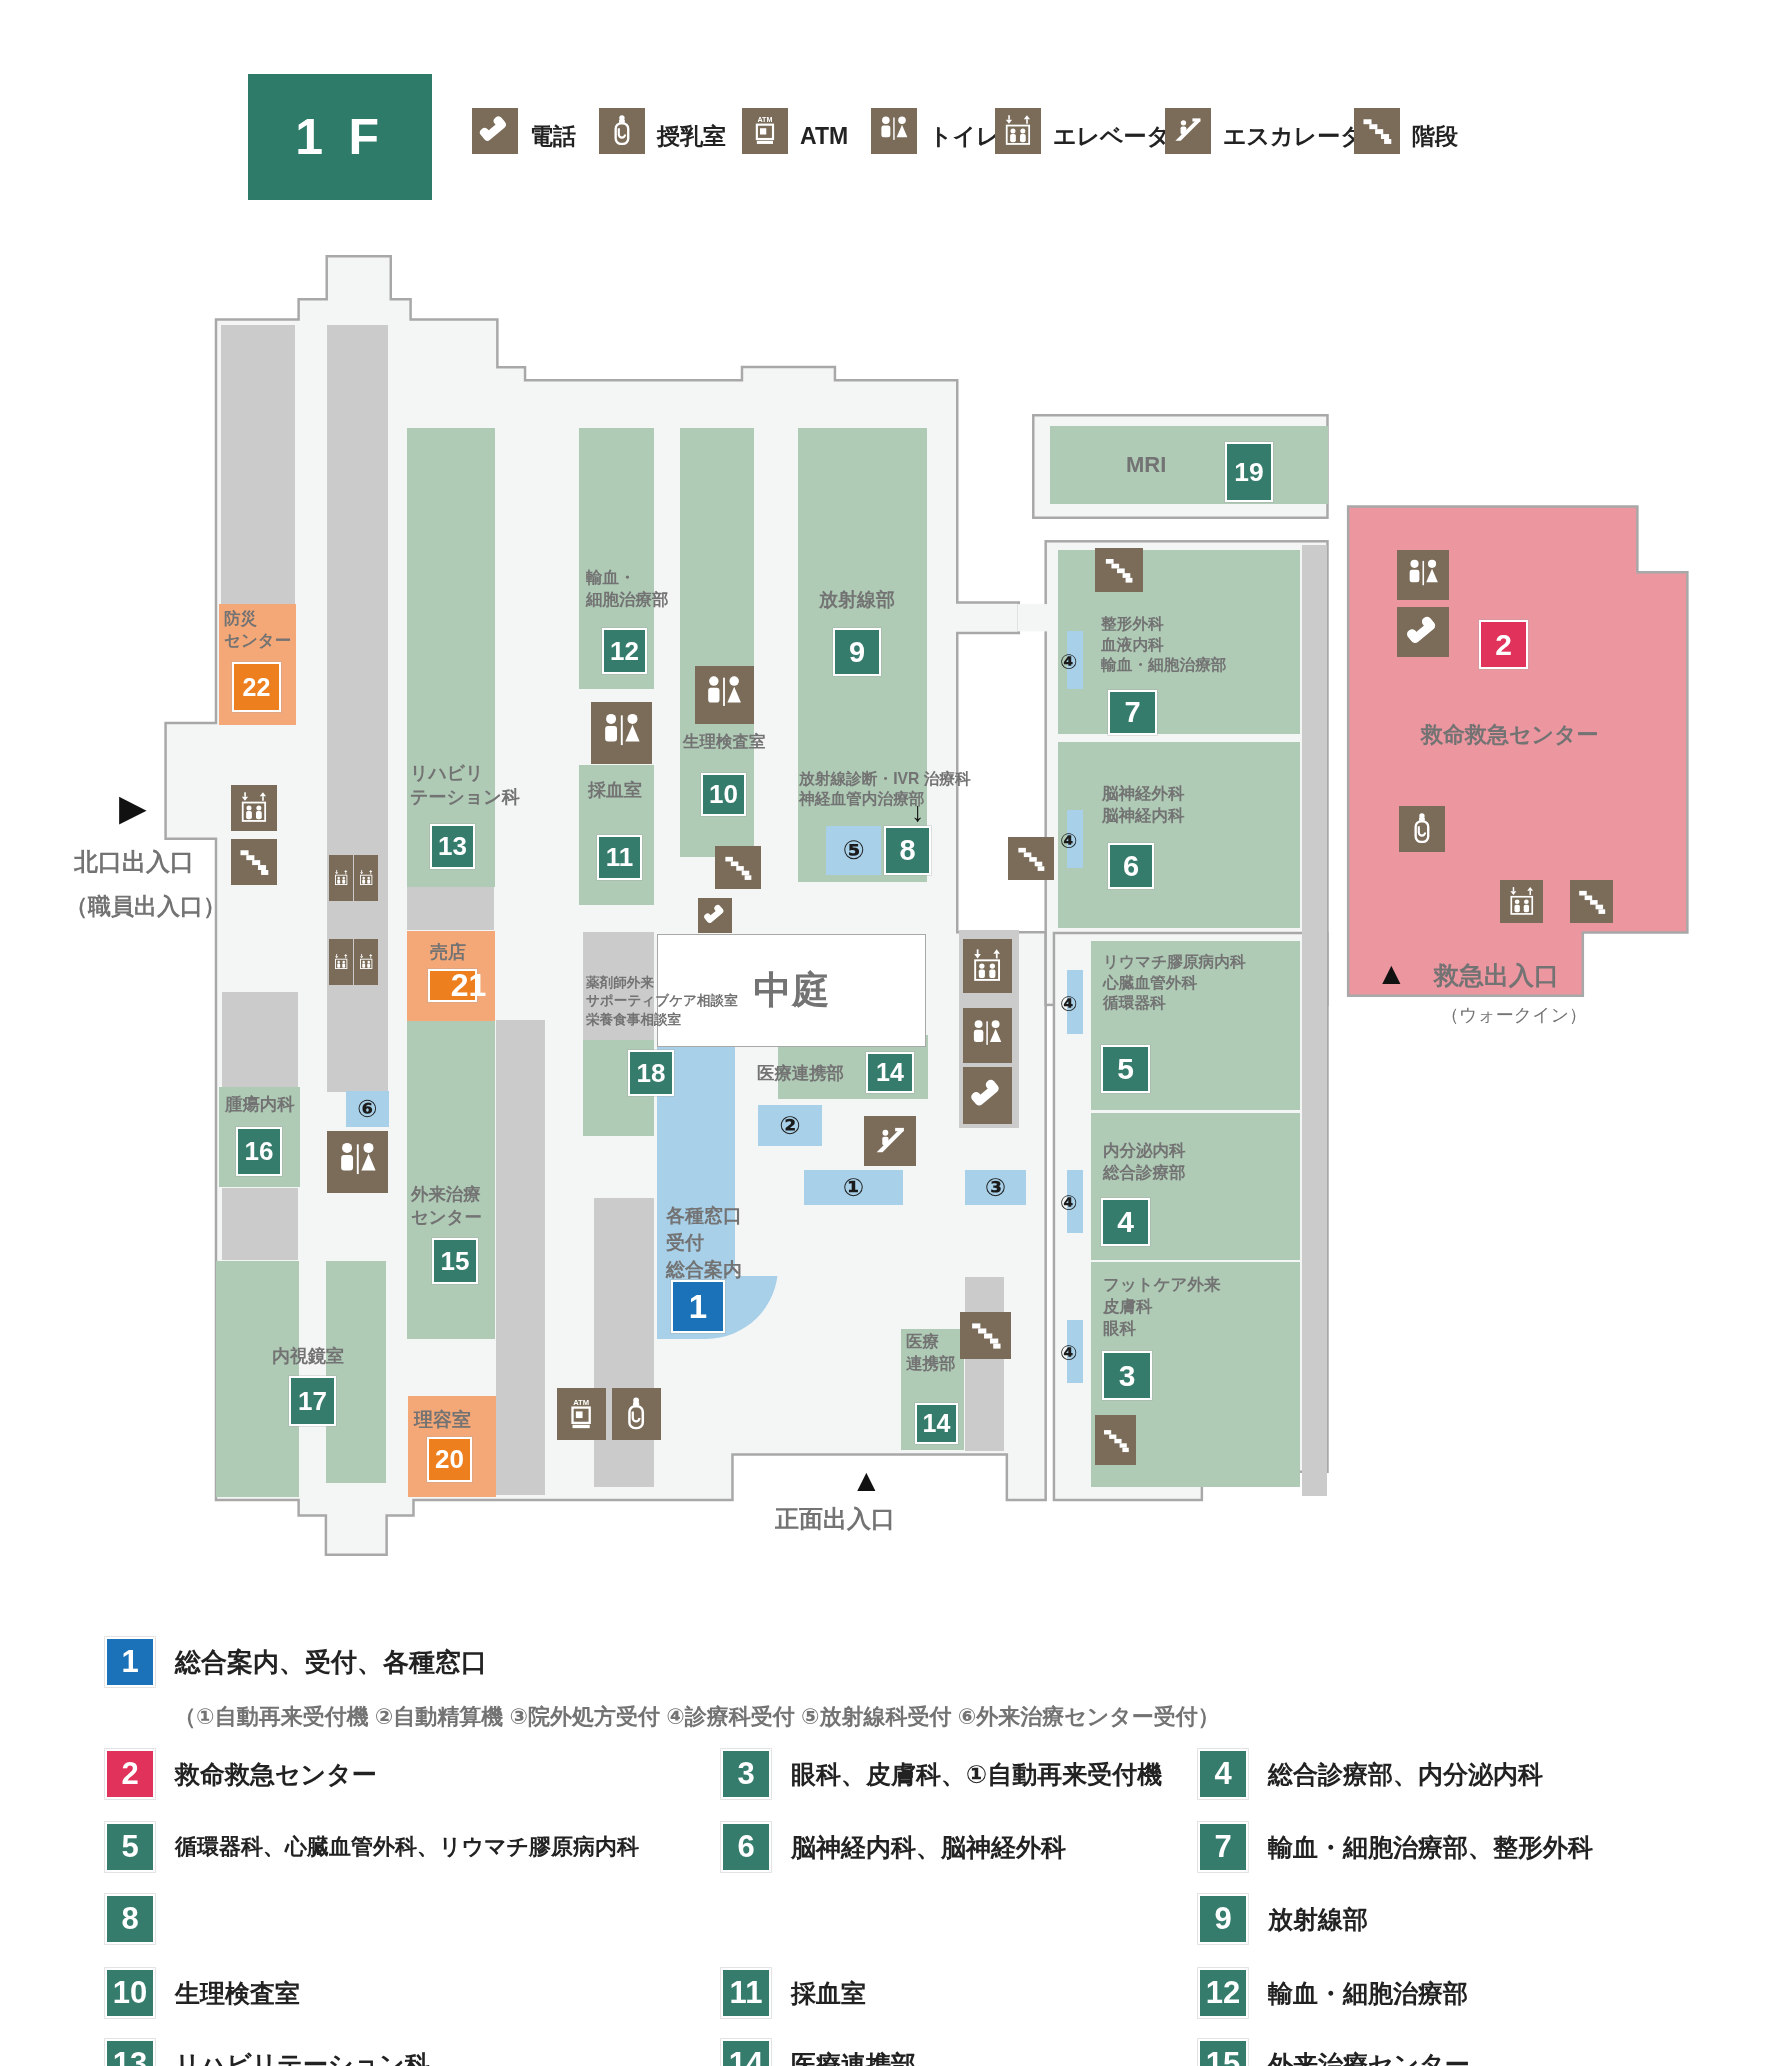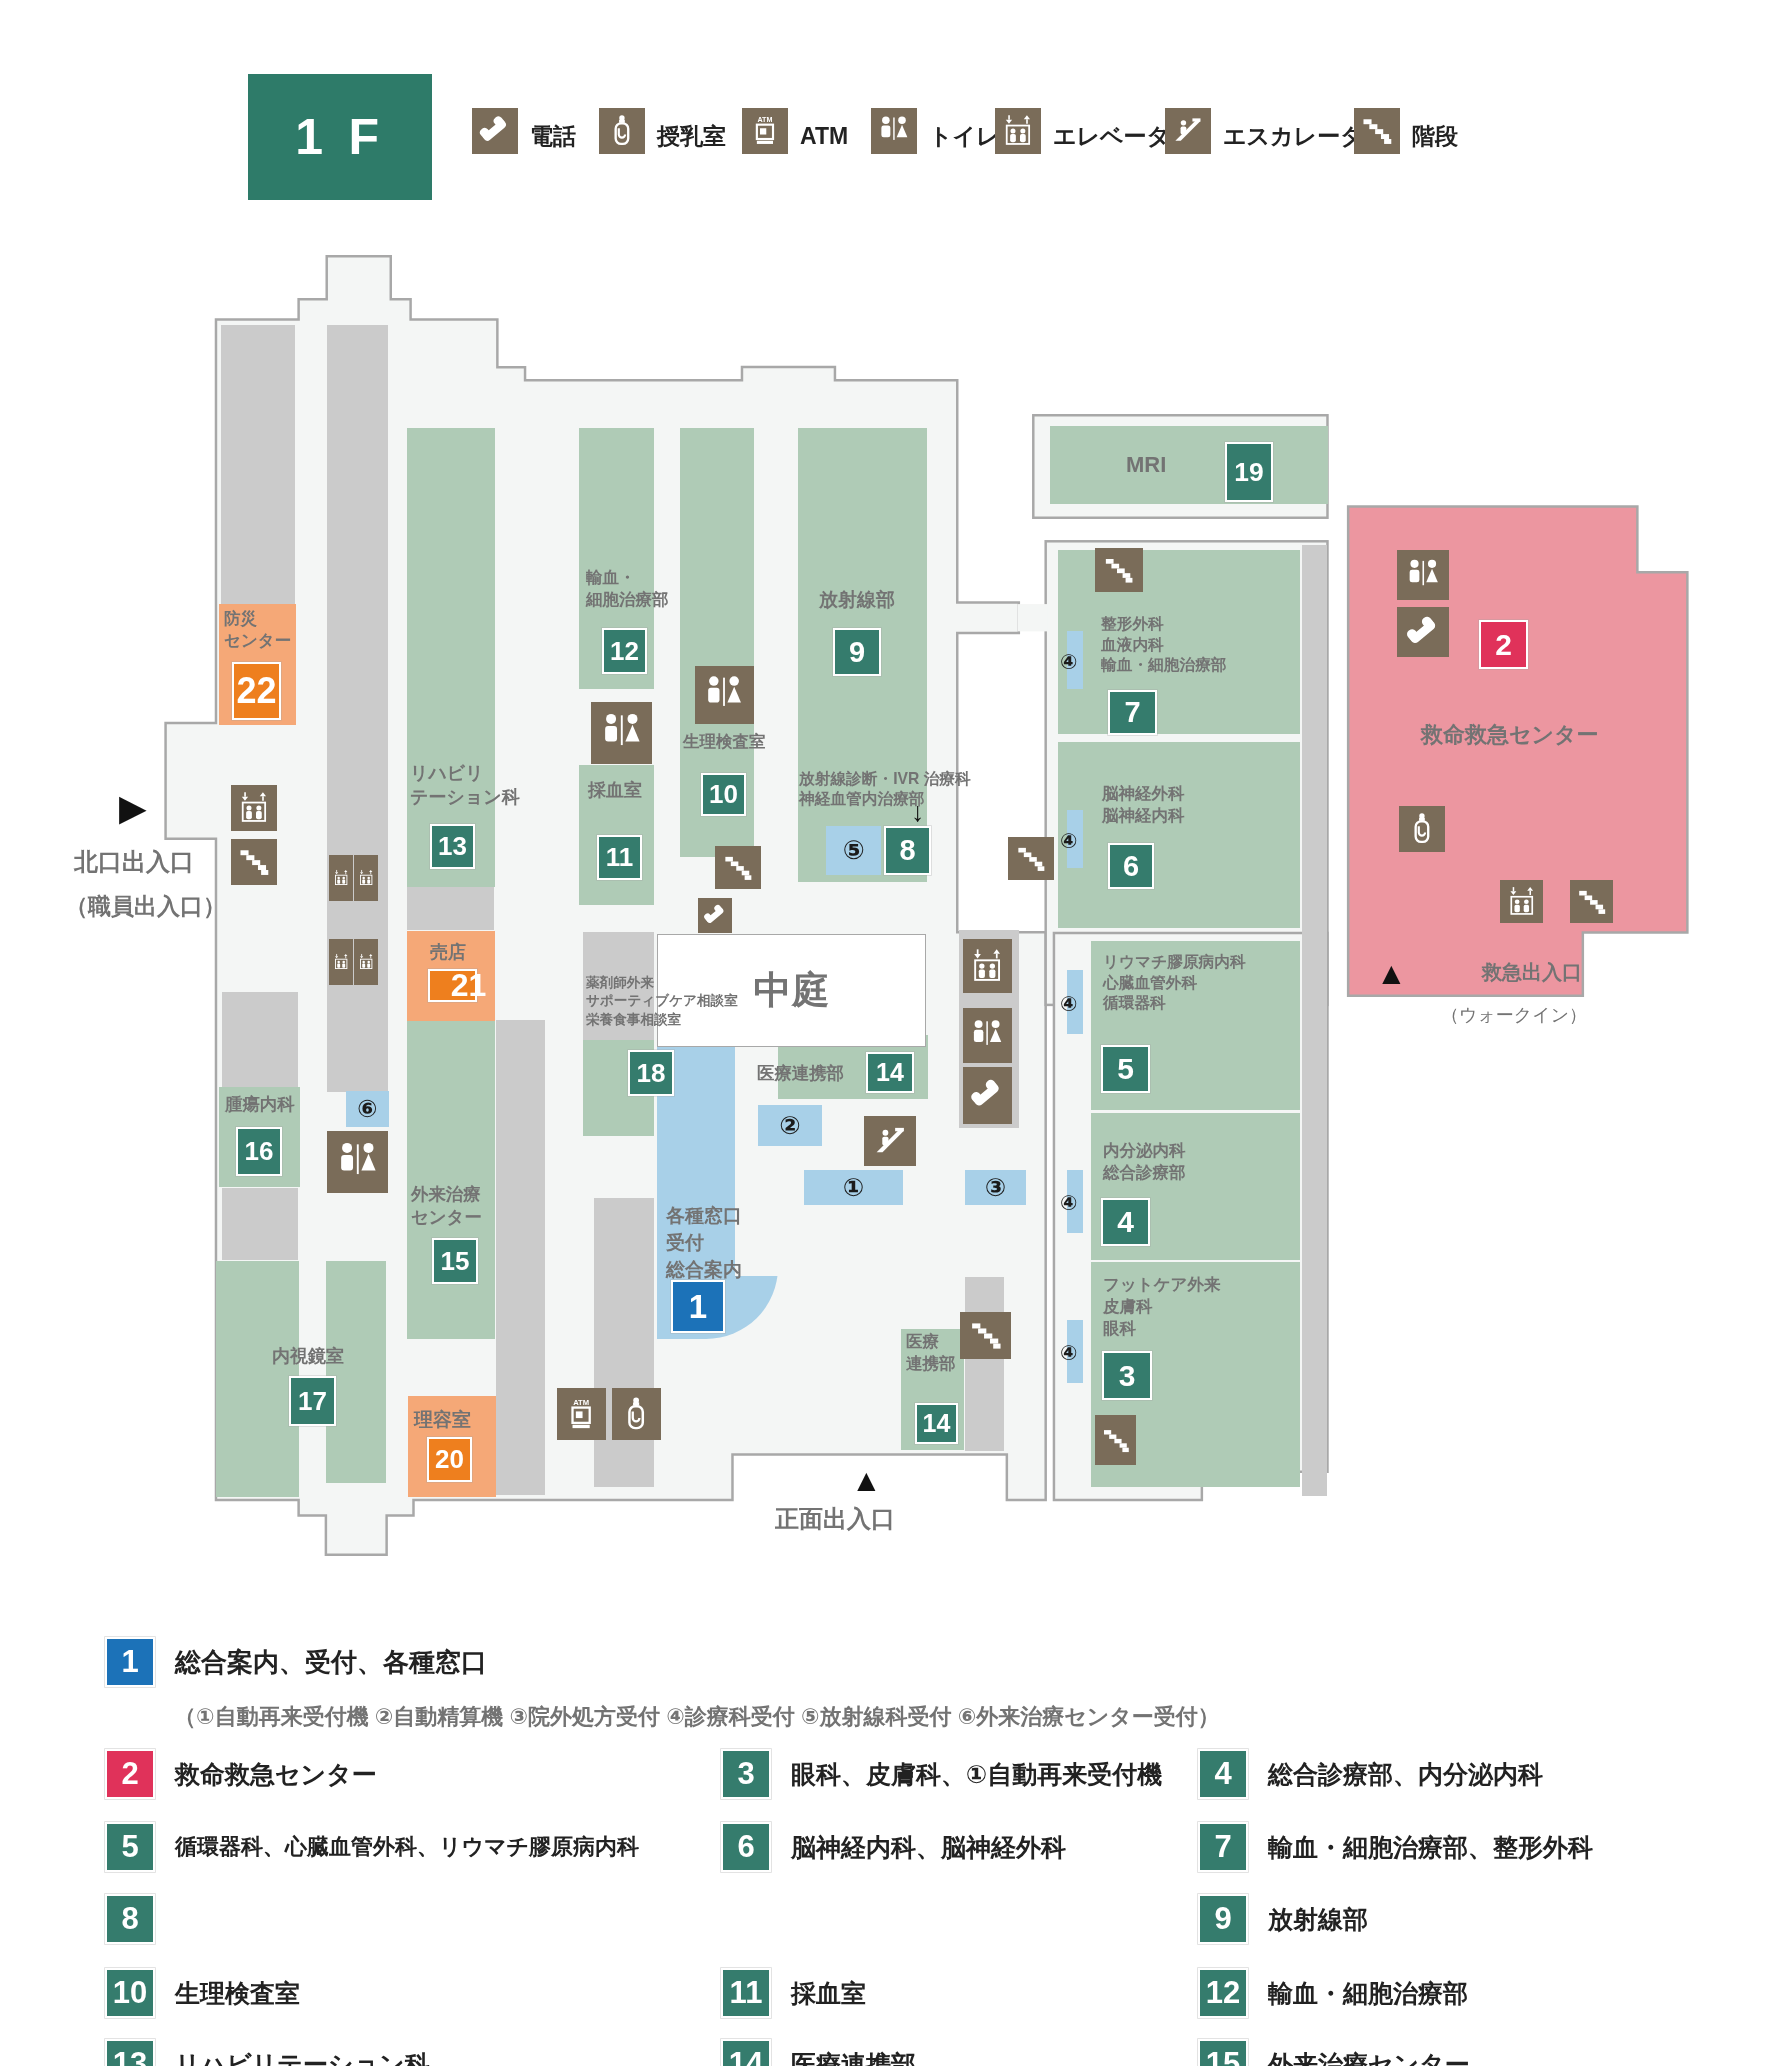--- a/index.html
+++ b/index.html
@@ -378,21 +378,21 @@
 <div class="b teal" style="left:430px;top:824px;width:45px;height:45px;font-size:26px;">13</div>
 <div class="b teal" style="left:866px;top:1052px;width:48px;height:41px;font-size:25px;">14</div>
 <div class="b teal" style="left:915px;top:1403px;width:43px;height:41px;font-size:25px;">14</div>
 <div class="b teal" style="left:432px;top:1238px;width:46px;height:46px;font-size:26px;">15</div>
 <div class="b teal" style="left:236px;top:1127px;width:46px;height:49px;font-size:26px;">16</div>
 <div class="b teal" style="left:289px;top:1376px;width:47px;height:50px;font-size:26px;">17</div>
 <div class="b teal" style="left:628px;top:1050px;width:46px;height:46px;font-size:26px;">18</div>
 <div class="b teal" style="left:1225px;top:442px;width:48px;height:60px;font-size:26.4px;">19</div>
 <div class="b org" style="left:427px;top:1437px;width:45px;height:45px;font-size:26px;">20</div>
 <div class="b org" style="left:428px;top:969px;width:49px;height:33px;font-size:32px;padding-left:32px;">21</div>
-<div class="b org" style="left:232px;top:662px;width:49px;height:58px;font-size:36px;">22</div>
+<div class="b org" style="left:232px;top:662px;width:49px;height:50px;font-size:25px;">22</div>
 
 <div class="cc" style="left:826px;top:826px;width:55px;height:49px;font-size:26px;">⑤</div>
 <div class="cc" style="left:346px;top:1091px;width:43px;height:36px;font-size:24px;">⑥</div>
 <div class="cc" style="left:758px;top:1105px;width:64px;height:41px;font-size:25px;">②</div>
 <div class="cc" style="left:804px;top:1170px;width:99px;height:35px;font-size:25px;">①</div>
 <div class="cc" style="left:965px;top:1170px;width:61px;height:35px;font-size:25px;">③</div>
 
 <div class="cc" style="left:1067px;top:631px;width:15.7px;height:58px;"></div>
 <div class="c4" style="left:1060px;top:650px;">④</div>
 <div class="cc" style="left:1067px;top:810px;width:15.7px;height:58px;"></div>
@@ -405,21 +405,21 @@
 <div class="c4" style="left:1060px;top:1341px;">④</div>
 
 <div class="t" style="left:911px;top:795px;font-size:27px;color:#111;">↓</div>
 
 <div class="t" style="left:119px;top:784px;font-size:36px;color:#111;">▶</div>
 <div class="t" style="left:74px;top:846px;font-size:24px;">北口出入口</div>
 <div class="t" style="left:65px;top:891px;font-size:23px;">（職員出入口）</div>
 <div class="t" style="left:851px;top:1461px;font-size:31px;color:#111;">▲</div>
 <div class="t" style="left:775px;top:1503px;font-size:24px;">正面出入口</div>
 <div class="t" style="left:1376px;top:954px;font-size:31px;color:#111;">▲</div>
-<div class="t" style="left:1434px;top:959px;font-size:20px;margin-left:48px;">救急出入口</div>
+<div class="t" style="left:1434px;top:959px;font-size:25px;">救急出入口</div>
 <div class="t" style="left:1441px;top:1004px;font-size:18px;font-weight:normal;">（ウォークイン）</div>
 
 <div class="li" style="left:105px;top:1637px;">
   <span class="lb blue">1</span>
   <span class="lt" style="font-size:26px;">総合案内、受付、各種窓口</span>
 </div>
 <div class="t" style="left:174px;top:1702px;font-size:22px;">（①自動再来受付機 ②自動精算機 ③院外処方受付 ④診療科受付 ⑤放射線科受付 ⑥外来治療センター受付）</div>
 
 <div class="li" style="left:105px;top:1749px;">
   <span class="lb red">2</span>

